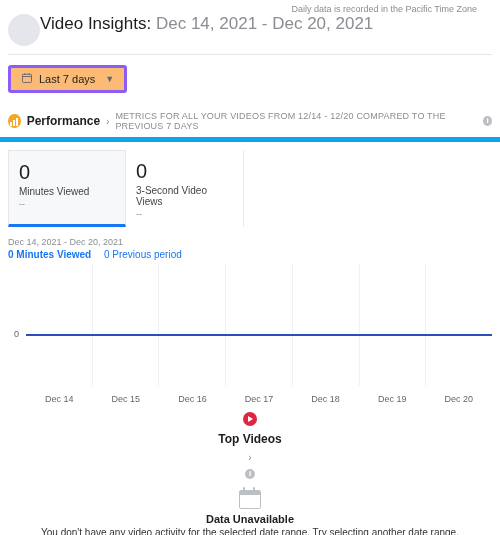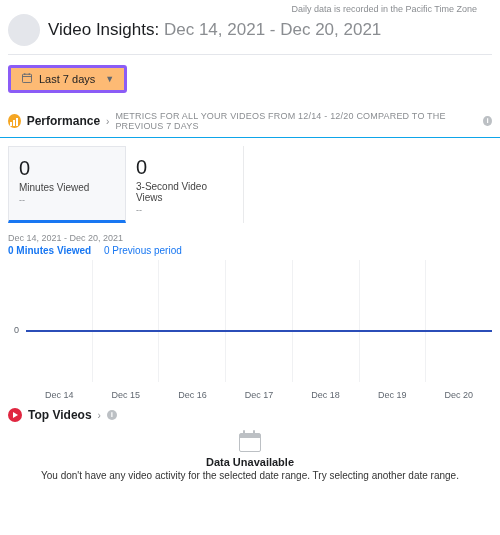--- a/index.html
+++ b/index.html
@@ -6,37 +6,37 @@
   body {
     font-family: -apple-system, BlinkMacSystemFont, "Segoe UI", Helvetica, Arial, sans-serif;
     background: #fff;
     color: #1c1e21;
     font-size: 12px;
     width: 500px;
     height: 535px;
     overflow: hidden;
   }
   .top-note { text-align: right; color: #8a8d91; font-size: 9px; padding: 4px 23px 0 0; }
-  .header { display: flex; align-items: center; gap: 8px; padding: 0 8px 8px 8px; }
+  .header { display: flex; align-items: flex-start; gap: 0; padding: 0 8px 8px 8px; }
   .avatar { width: 32px; height: 32px; border-radius: 50%; background: #e4e6eb; flex: 0 0 32px; }
   .title { font-size: 17px; font-weight: 400; color: #1c1e21; }
   .title .range { color: #8a8d91; }
   .divider { border: 0; border-top: 1px solid #e4e6eb; margin: 0 8px; }
 
   .range-btn {
     margin: 10px 8px 14px 8px;
     display: inline-flex; align-items: center; gap: 6px;
     border: 3px solid #8b5cf6; background: #fdba74;
     padding: 4px 10px; border-radius: 3px; cursor: pointer;
     font-size: 11px; color: #1c1e21;
   }
   .range-btn svg { width: 12px; height: 12px; }
   .caret-down { margin-left: 4px; color:#606770; font-size:9px; }
 
-  .section-hdr { display: flex; align-items: center; gap: 6px; padding: 4px 8px 6px 8px; border-bottom:1px solid #0ea5e9; }
+  .section-hdr { display: flex; align-items: center; gap: 6px; padding: 4px 8px 6px 8px; border-bottom:5px solid #0ea5e9; }
   .perf-icon { width:14px; height:14px; border-radius:50%; background:#f5a623; display:flex; align-items:flex-end; justify-content:center; gap:1px; padding:2px; }
   .perf-icon i { width:2px; background:#fff; display:block; }
   .perf-icon i:nth-child(1){height:4px}
   .perf-icon i:nth-child(2){height:6px}
   .perf-icon i:nth-child(3){height:8px}
   .play-icon { width:14px; height:14px; border-radius:50%; background:#e02640; display:flex; align-items:center; justify-content:center; }
   .play-icon::after{ content:""; border-left:5px solid #fff; border-top:3px solid transparent; border-bottom:3px solid transparent; margin-left:1px; }
   .section-title { font-size:12px; font-weight:600; color:#1c1e21; }
   .chev { color:#8a8d91; font-size:10px; }
   .section-sub { font-size:9px; color:#8a8d91; letter-spacing:0.2px; }
@@ -152,21 +152,21 @@
       <span>Dec 15</span>
       <span>Dec 16</span>
       <span>Dec 17</span>
       <span>Dec 18</span>
       <span>Dec 19</span>
       <span>Dec 20</span>
     </div>
   </div>
 </div>
 
-<div class="section-hdr topvideos" style="border-bottom:none;">
+<div class="section-hdr topvideos" style="border-bottom:none;flex-direction:column;">
   <span class="play-icon"></span>
   <span class="section-title">Top Videos</span>
   <span class="chev">›</span>
   <span class="info-icon">i</span>
 </div>
 
 <div class="empty">
   <div class="cal"></div>
   <div class="empty-title">Data Unavailable</div>
   <div class="empty-msg">You don't have any video activity for the selected date range. Try selecting another date range.</div>

